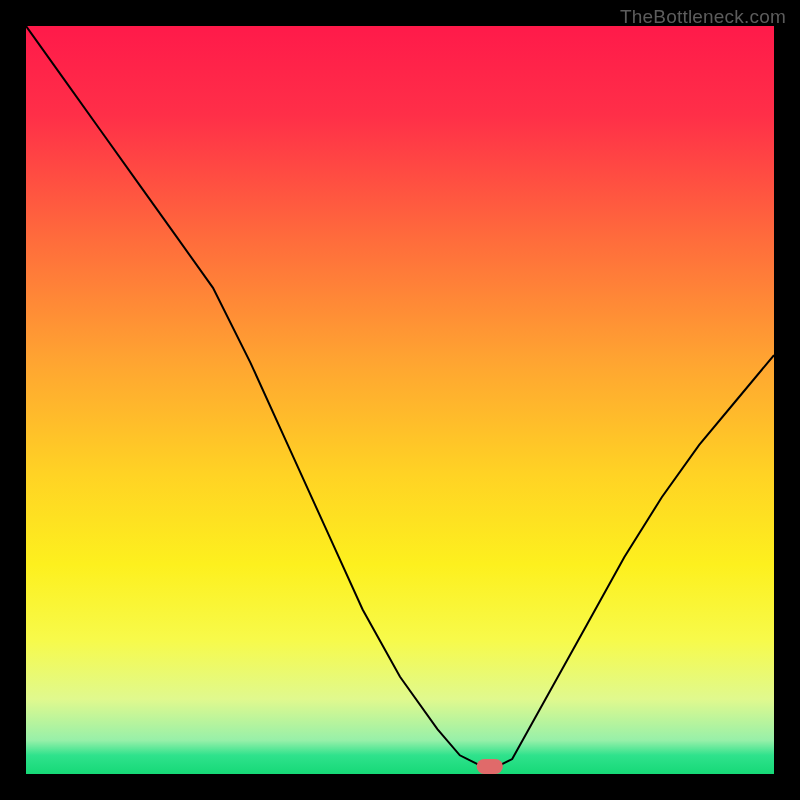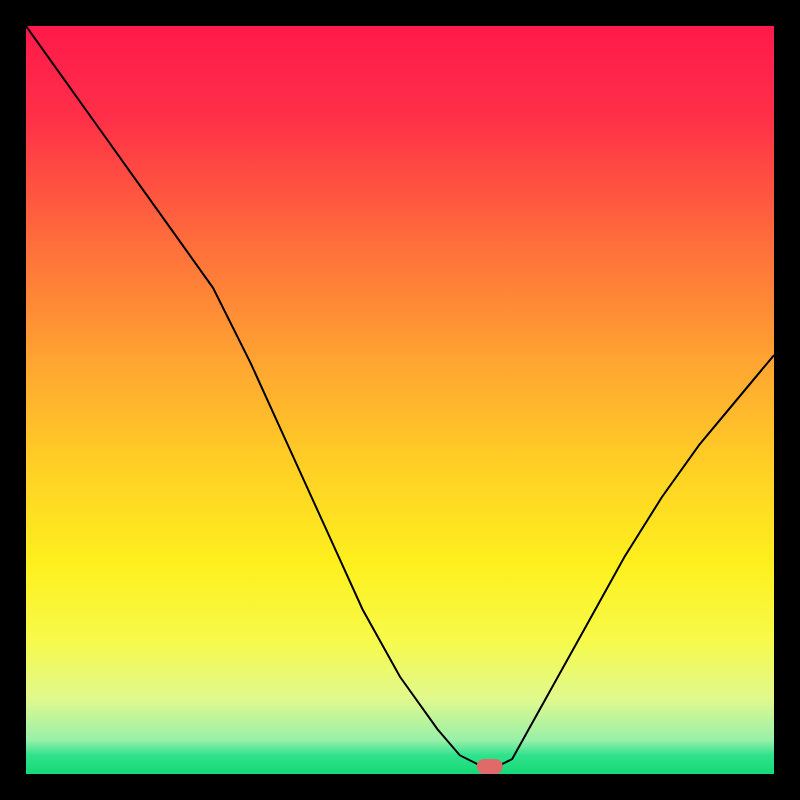--- a/index.html
+++ b/index.html
@@ -31,20 +31,21 @@
     color: #5c5c5c;
     font-size: 19px;
     font-weight: 500;
     letter-spacing: 0.2px;
   }
 </style>
 </head>
 <body>
 
 <div class="container">
+  <div class="watermark">TheBottleneck.com</div>
   <svg class="plot-area" viewBox="0 0 100 100" preserveAspectRatio="none">
     <defs>
       <linearGradient id="bg-grad" x1="0" y1="0" x2="0" y2="1">
           <stop offset="0%" stop-color="#ff1a4a"></stop>
           <stop offset="12%" stop-color="#ff2f48"></stop>
           <stop offset="28.000000000000004%" stop-color="#ff6a3c"></stop>
           <stop offset="45%" stop-color="#ffa531"></stop>
           <stop offset="60%" stop-color="#ffd324"></stop>
           <stop offset="72%" stop-color="#fdf01e"></stop>
           <stop offset="82%" stop-color="#f7fa4a"></stop>

